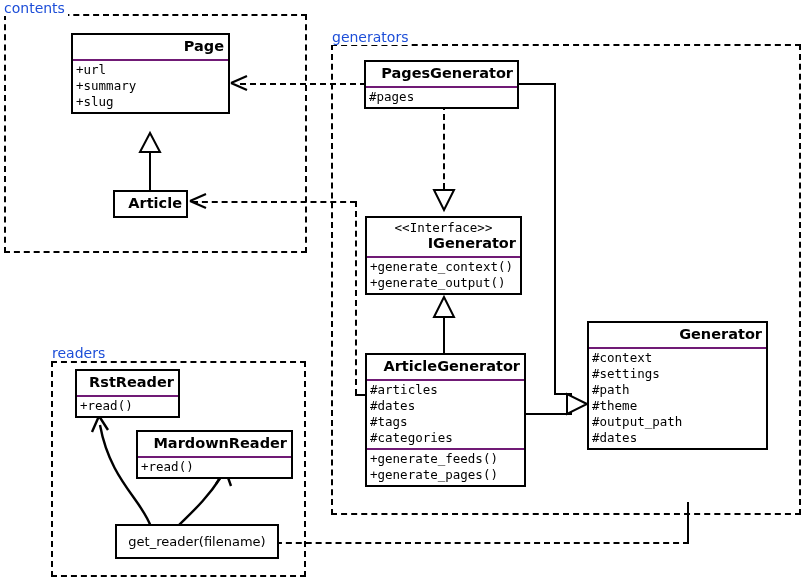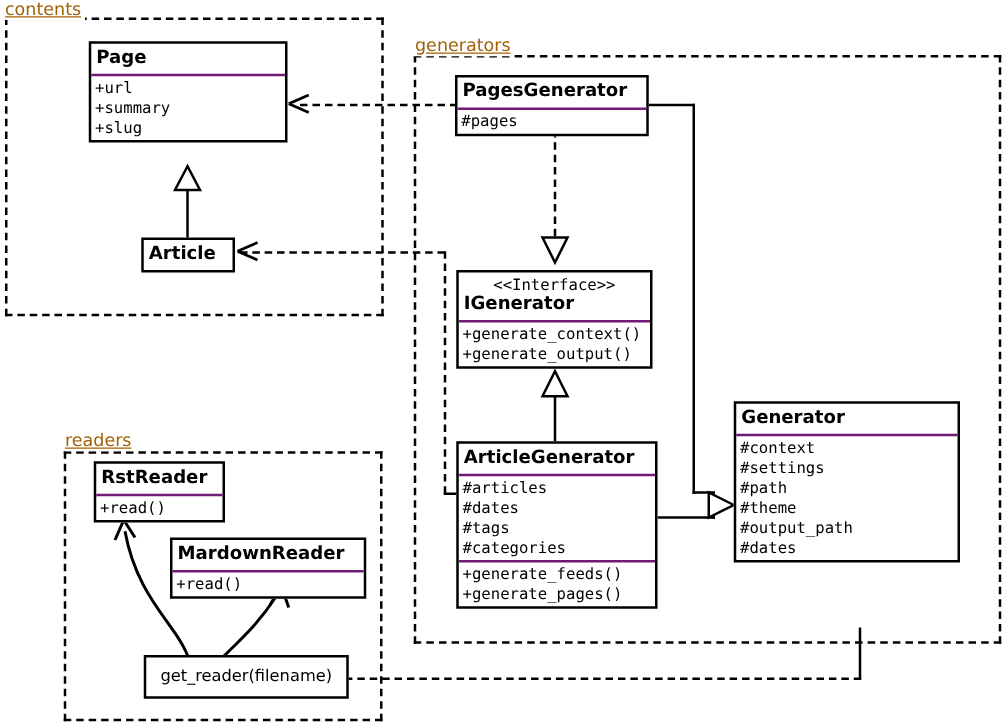--- a/index.html
+++ b/index.html
@@ -19,37 +19,36 @@
   .package {
     position: absolute;
     border: 2px dashed #000;
     box-sizing: border-box;
     background: transparent;
   }
   .package-label {
     position: absolute;
     font-family: "DejaVu Sans", sans-serif;
     font-size: 14px;
-    color: #a16207;
+    color: #1d4ed8;
     background: #ffffff;
     padding: 0 3px 0 2px;
     white-space: nowrap;
     line-height: 16px;
-    text-decoration: underline;
   }
   
   .uml-class {
     position: absolute;
     border: 2px solid #000;
     background: #ffffff;
     box-sizing: border-box;
     z-index: 5;
   }
   .uml-name {
-    text-align: left;
+    text-align: right;
     font-family: "DejaVu Sans", sans-serif;
     font-weight: bold;
     font-size: 14.5px;
     color: #000;
     padding: 3px 4px 4px 4px;
     line-height: 17px;
     white-space: nowrap;
   }
   .uml-stereotype {
     text-align: center;

